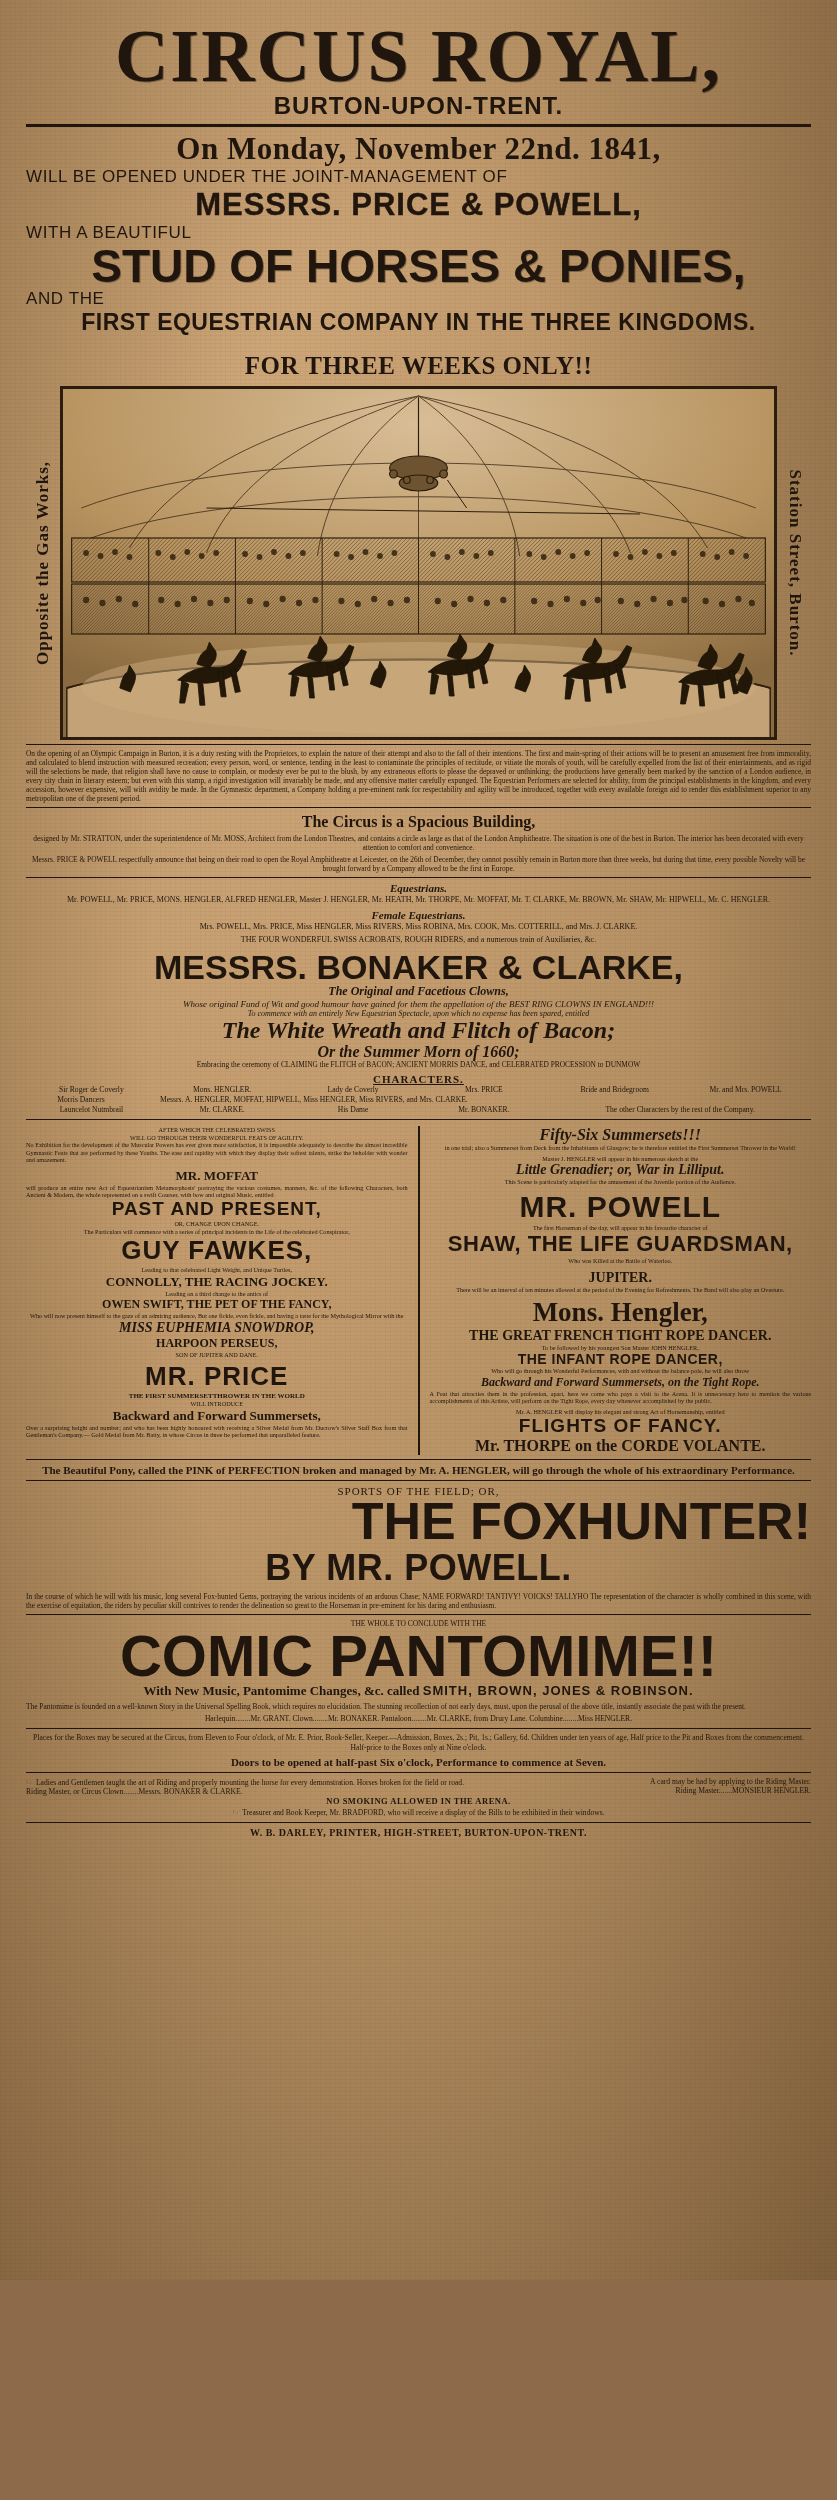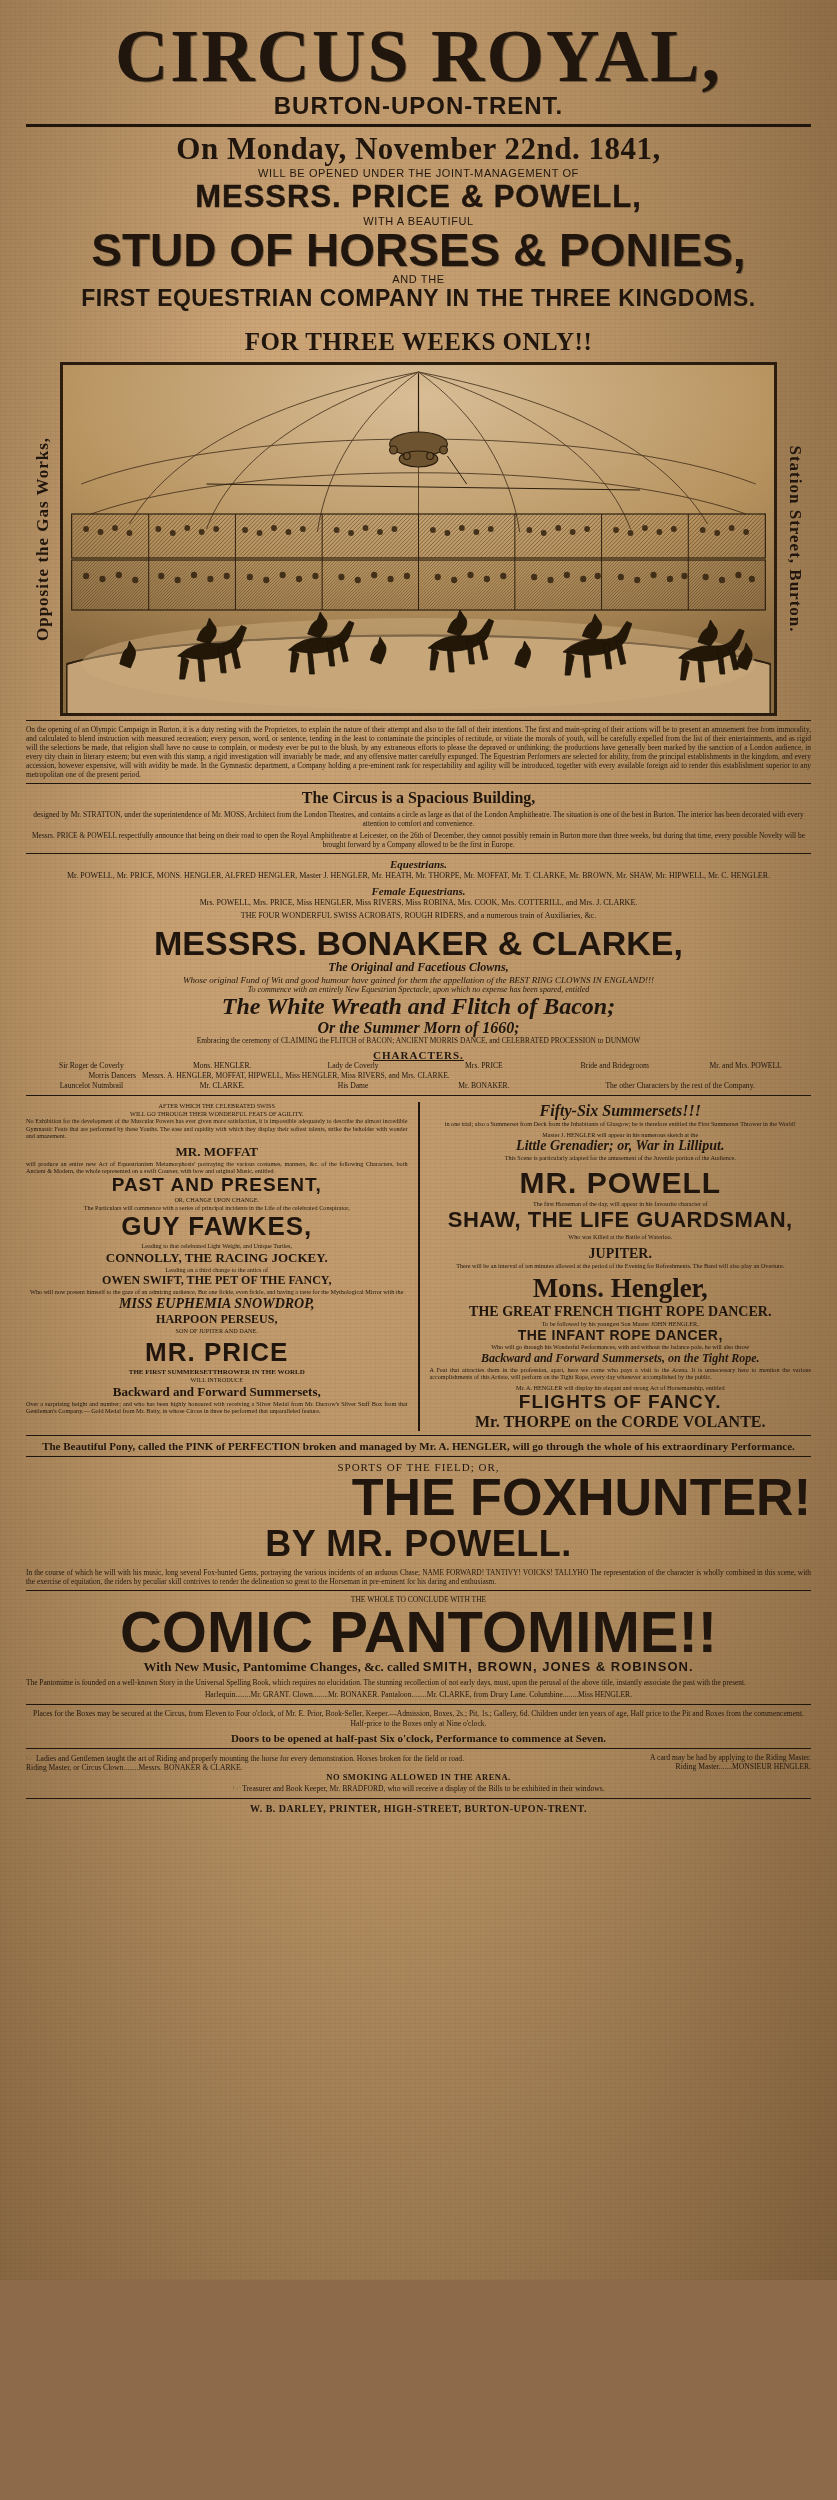--- a/index.html
+++ b/index.html
@@ -57,22 +57,22 @@
   .rule.thin{height:1px;}
 
   .line-date{
     font-family:"Liberation Serif", serif;
     font-weight:bold;
     font-size:31px;
     text-align:center;
     letter-spacing:0.5px;
   }
   .line-sm{
-    font-size:11px;
-    text-align:center;
+    font-size:17px;
+    text-align:left;
     letter-spacing:0.6px;
     font-family:"Liberation Sans", sans-serif;
   }
   .line-mgmt{
     font-family:"Liberation Sans", sans-serif;
     font-weight:bold;
     font-size:31px;
     text-align:center;
     letter-spacing:1px;
     -webkit-text-stroke:0.4px #20160d;
@@ -544,21 +544,21 @@
 
     <div class="castrow">
       <div><span>Sir Roger de Coverly</span></div>
       <div><span>Mons. HENGLER.</span></div>
       <div><span>Lady de Coverly</span></div>
       <div><span>Mrs. PRICE</span></div>
       <div><span>Bride and Bridegroom</span></div>
       <div><span>Mr. and Mrs. POWELL</span></div>
     </div>
     <div class="castrow">
-      <div style="flex:0 0 110px;text-align:right;padding-right:6px"><span>Morris Dancers</span></div>
+      <div style="flex:0 0 110px;text-align:center;padding-right:24px"><span>Morris Dancers</span></div>
       <div style="text-align:left"><span>Messrs. A. HENGLER, MOFFAT, HIPWELL, Miss HENGLER, Miss RIVERS, and Mrs. CLARKE.</span></div>
     </div>
     <div class="castrow">
       <div><span>Launcelot Nutmbrail</span></div>
       <div><span>Mr. CLARKE.</span></div>
       <div><span>His Dame</span></div>
       <div><span>Mr. BONAKER.</span></div>
       <div style="flex:2"><span>The other Characters by the rest of the Company.</span></div>
     </div>
 

